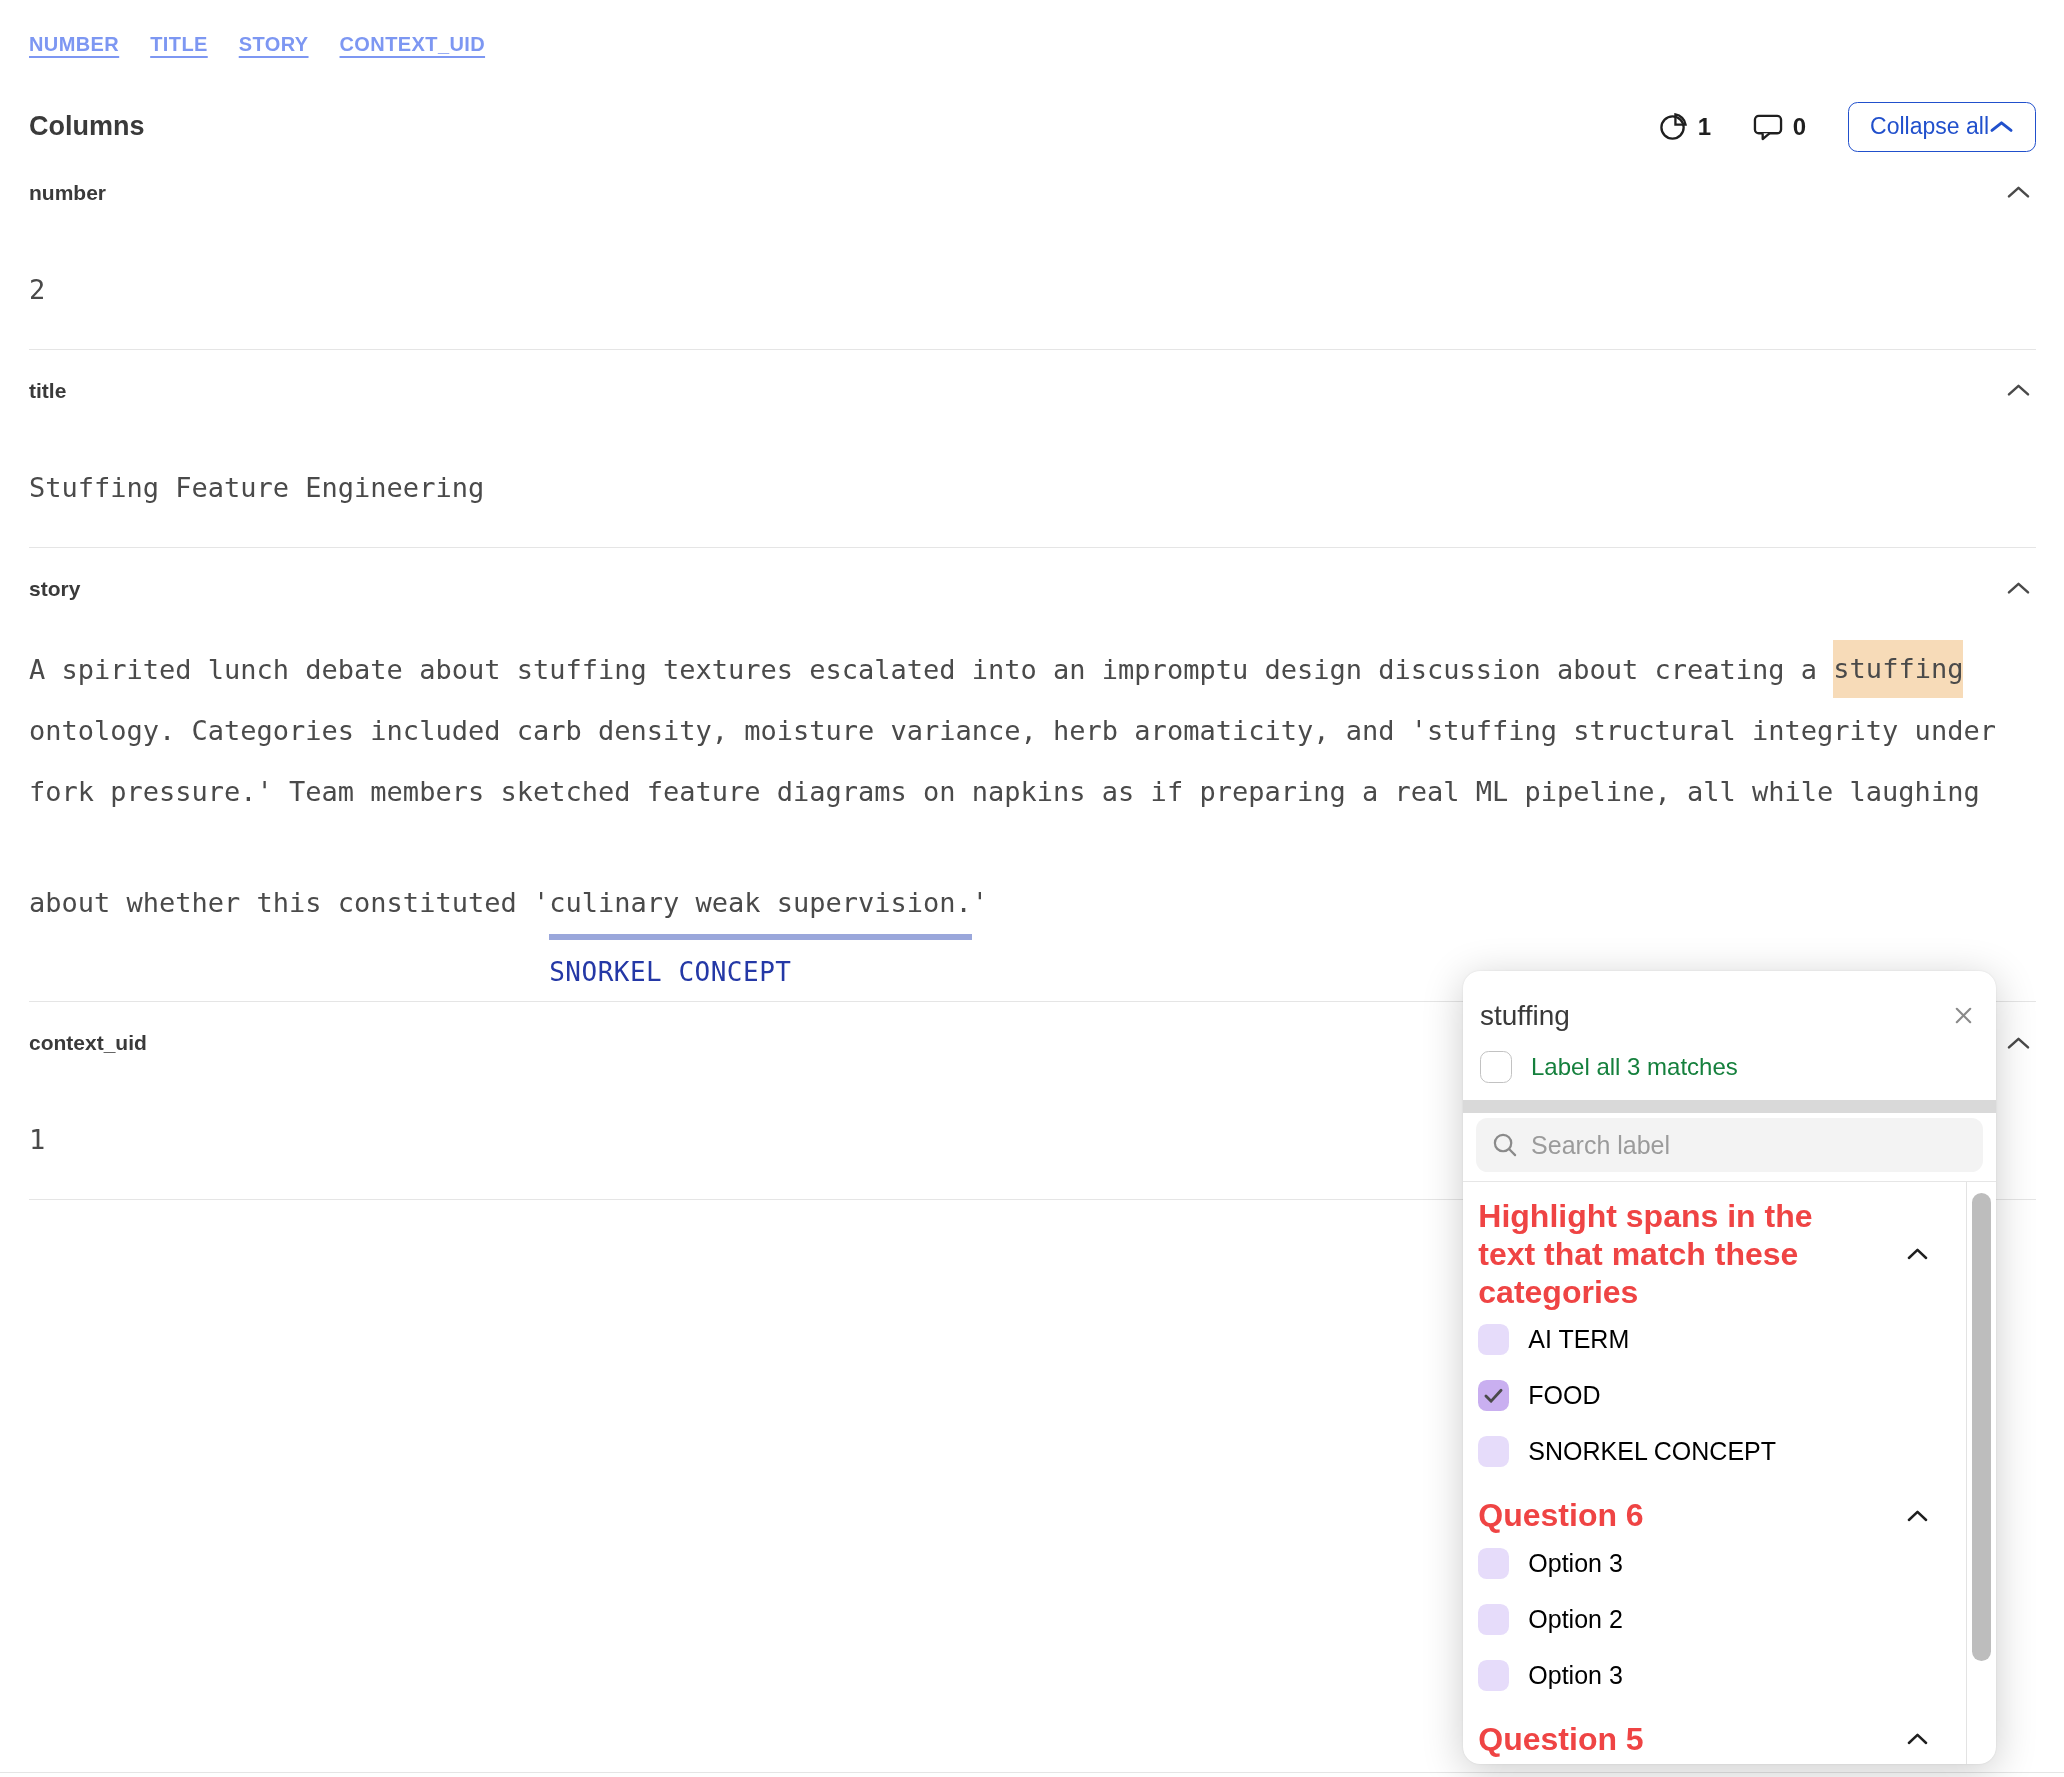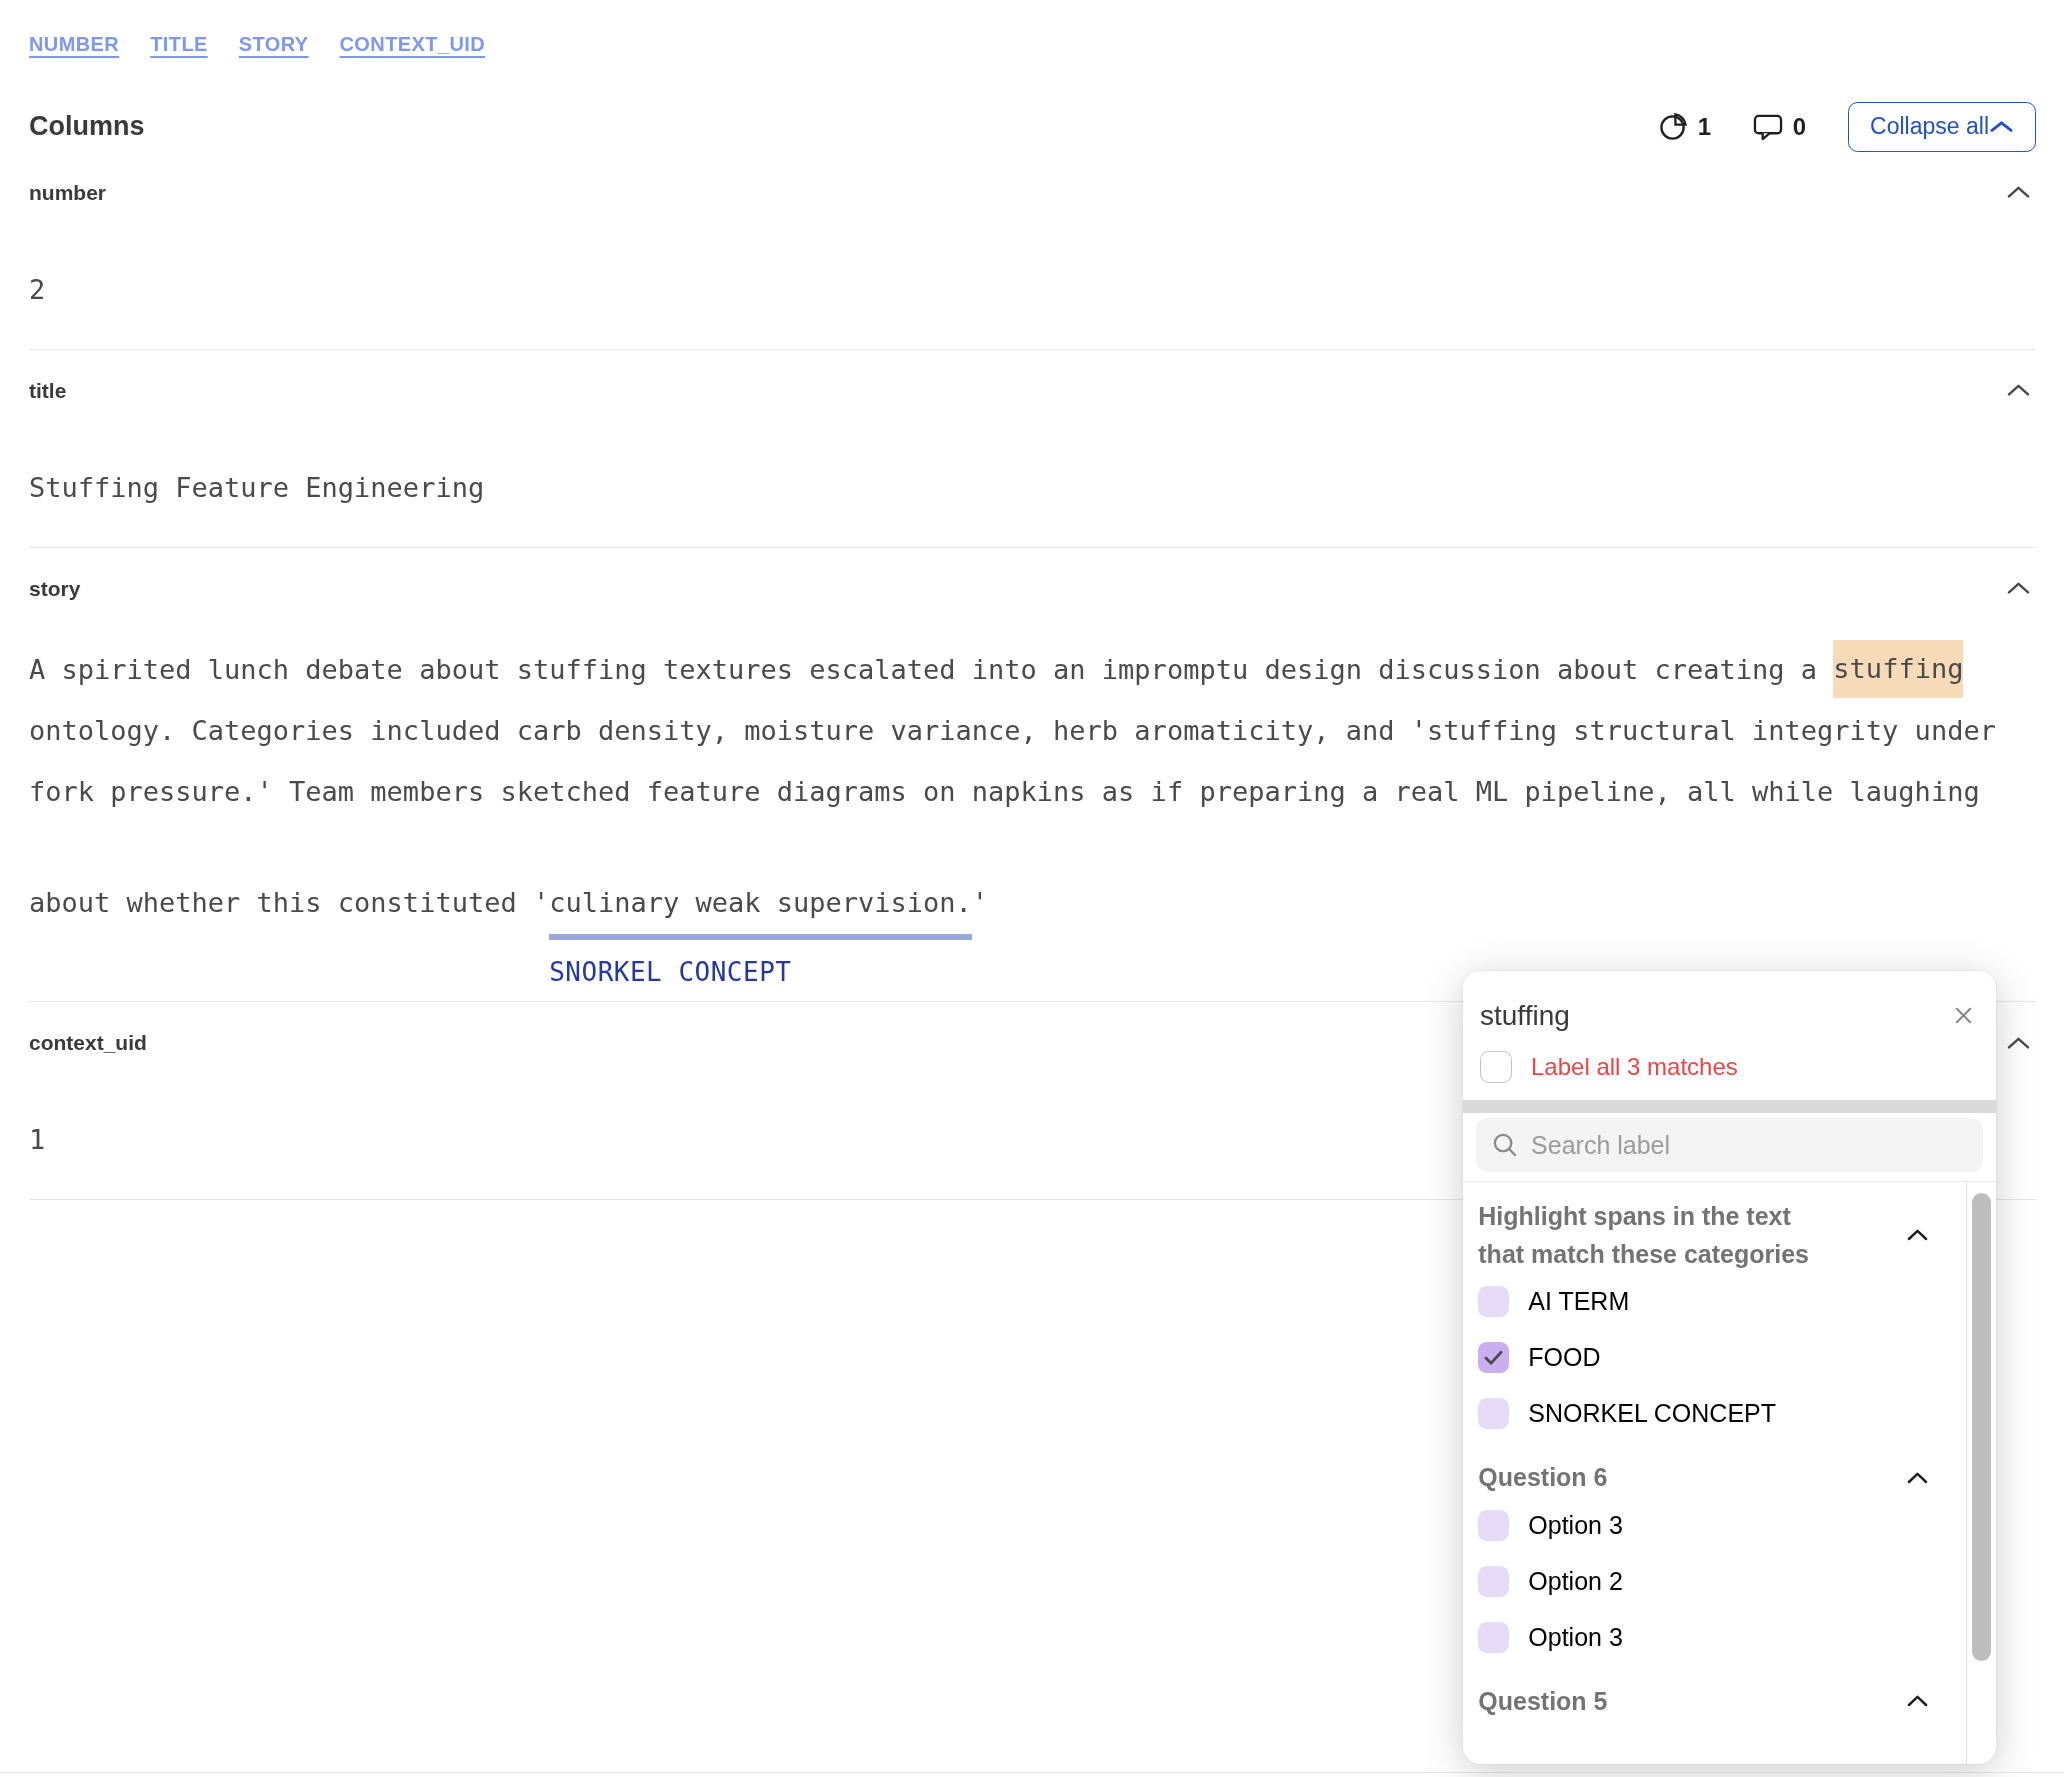--- a/index.html
+++ b/index.html
@@ -37,31 +37,31 @@
   .bottom-divider { position:absolute; left:0; right:0; top:1772px; border-top:1px solid #E5E5E5; }
 
   
   .popup { position:absolute; left:1463px; top:971px; width:533px; height:793px; background:#fff; border-radius:17px;
            box-shadow:0 7.6px 42px rgba(0,0,0,.20), 0 0 1.9px rgba(0,0,0,.10); z-index:10; display:flex; flex-direction:column; overflow:hidden; }
   .popup-head { display:flex; justify-content:space-between; align-items:flex-start; padding:29px 21px 0 17px; }
   .popup-title { font-size:28px; color:#3A3A3A; }
   .popup-close { cursor:pointer; display:flex; margin-top:3.8px; }
   .labelall-row { display:flex; align-items:center; gap:19px; padding:19px 17px 0 17px; }
   .cb-white { width:32px; height:32px; border:1.9px solid #C2C2C2; border-radius:8.6px; background:#fff; cursor:pointer; flex:0 0 auto; }
-  .labelall-text { font-size:24px; color:#ef4444; }
+  .labelall-text { font-size:24px; color:#15803d; }
   .gray-bar { height:13.4px; background:#D9D9D9; margin-top:17px; }
   .search-wrap { margin:4.8px 13.4px 0 13.4px; height:54px; background:#F3F3F3; border-radius:11.5px; display:flex; align-items:center; padding:0 15.3px; gap:13.4px; }
   .search-input { border:none; outline:none; background:transparent; font-size:25px; color:#4A4A4A; width:100%; font-family:"Liberation Sans", sans-serif; }
   .search-input::placeholder { color:#9B9B9B; }
   .popup-list-wrap { flex:1; position:relative; margin-top:8.6px; border-top:1px solid #E6E6E6; }
   .popup-list { position:absolute; inset:0 29px 0 0; border-right:1px solid #E3E3E3; padding:15.3px 0 0 15.3px; overflow:hidden; }
   .scroll-thumb { position:absolute; right:4.8px; top:227px; width:19px; height:468px; border-radius:9.6px; background:#BDBDBD; cursor:pointer; }
   .group-head { display:flex; justify-content:space-between; align-items:center; margin:11.5px 0 13.4px 0; padding-right:38px; }
   .group-head.first { margin-top:0; }
-  .group-title { font-size:25px; font-weight:700; color:#737373; line-height:38px; max-width:354px; }
+  .group-title { font-size:32px; font-weight:700; color:#ef4444; line-height:38px; max-width:354px; }
   .group-chevron { cursor:pointer; display:flex; }
   .item-row { display:flex; align-items:center; gap:19px; margin-bottom:25px; cursor:pointer; }
   .cb { width:31px; height:31px; border-radius:8.6px; background:#E6DCFA; flex:0 0 auto; display:flex; align-items:center; justify-content:center; cursor:pointer; }
   .cb.checked { background:#C9AFF0; }
   .item-label { font-size:25px; color:#000000; }
   .q-head { margin-top:29px; }
 </style>
 </head>
 <body>
 

